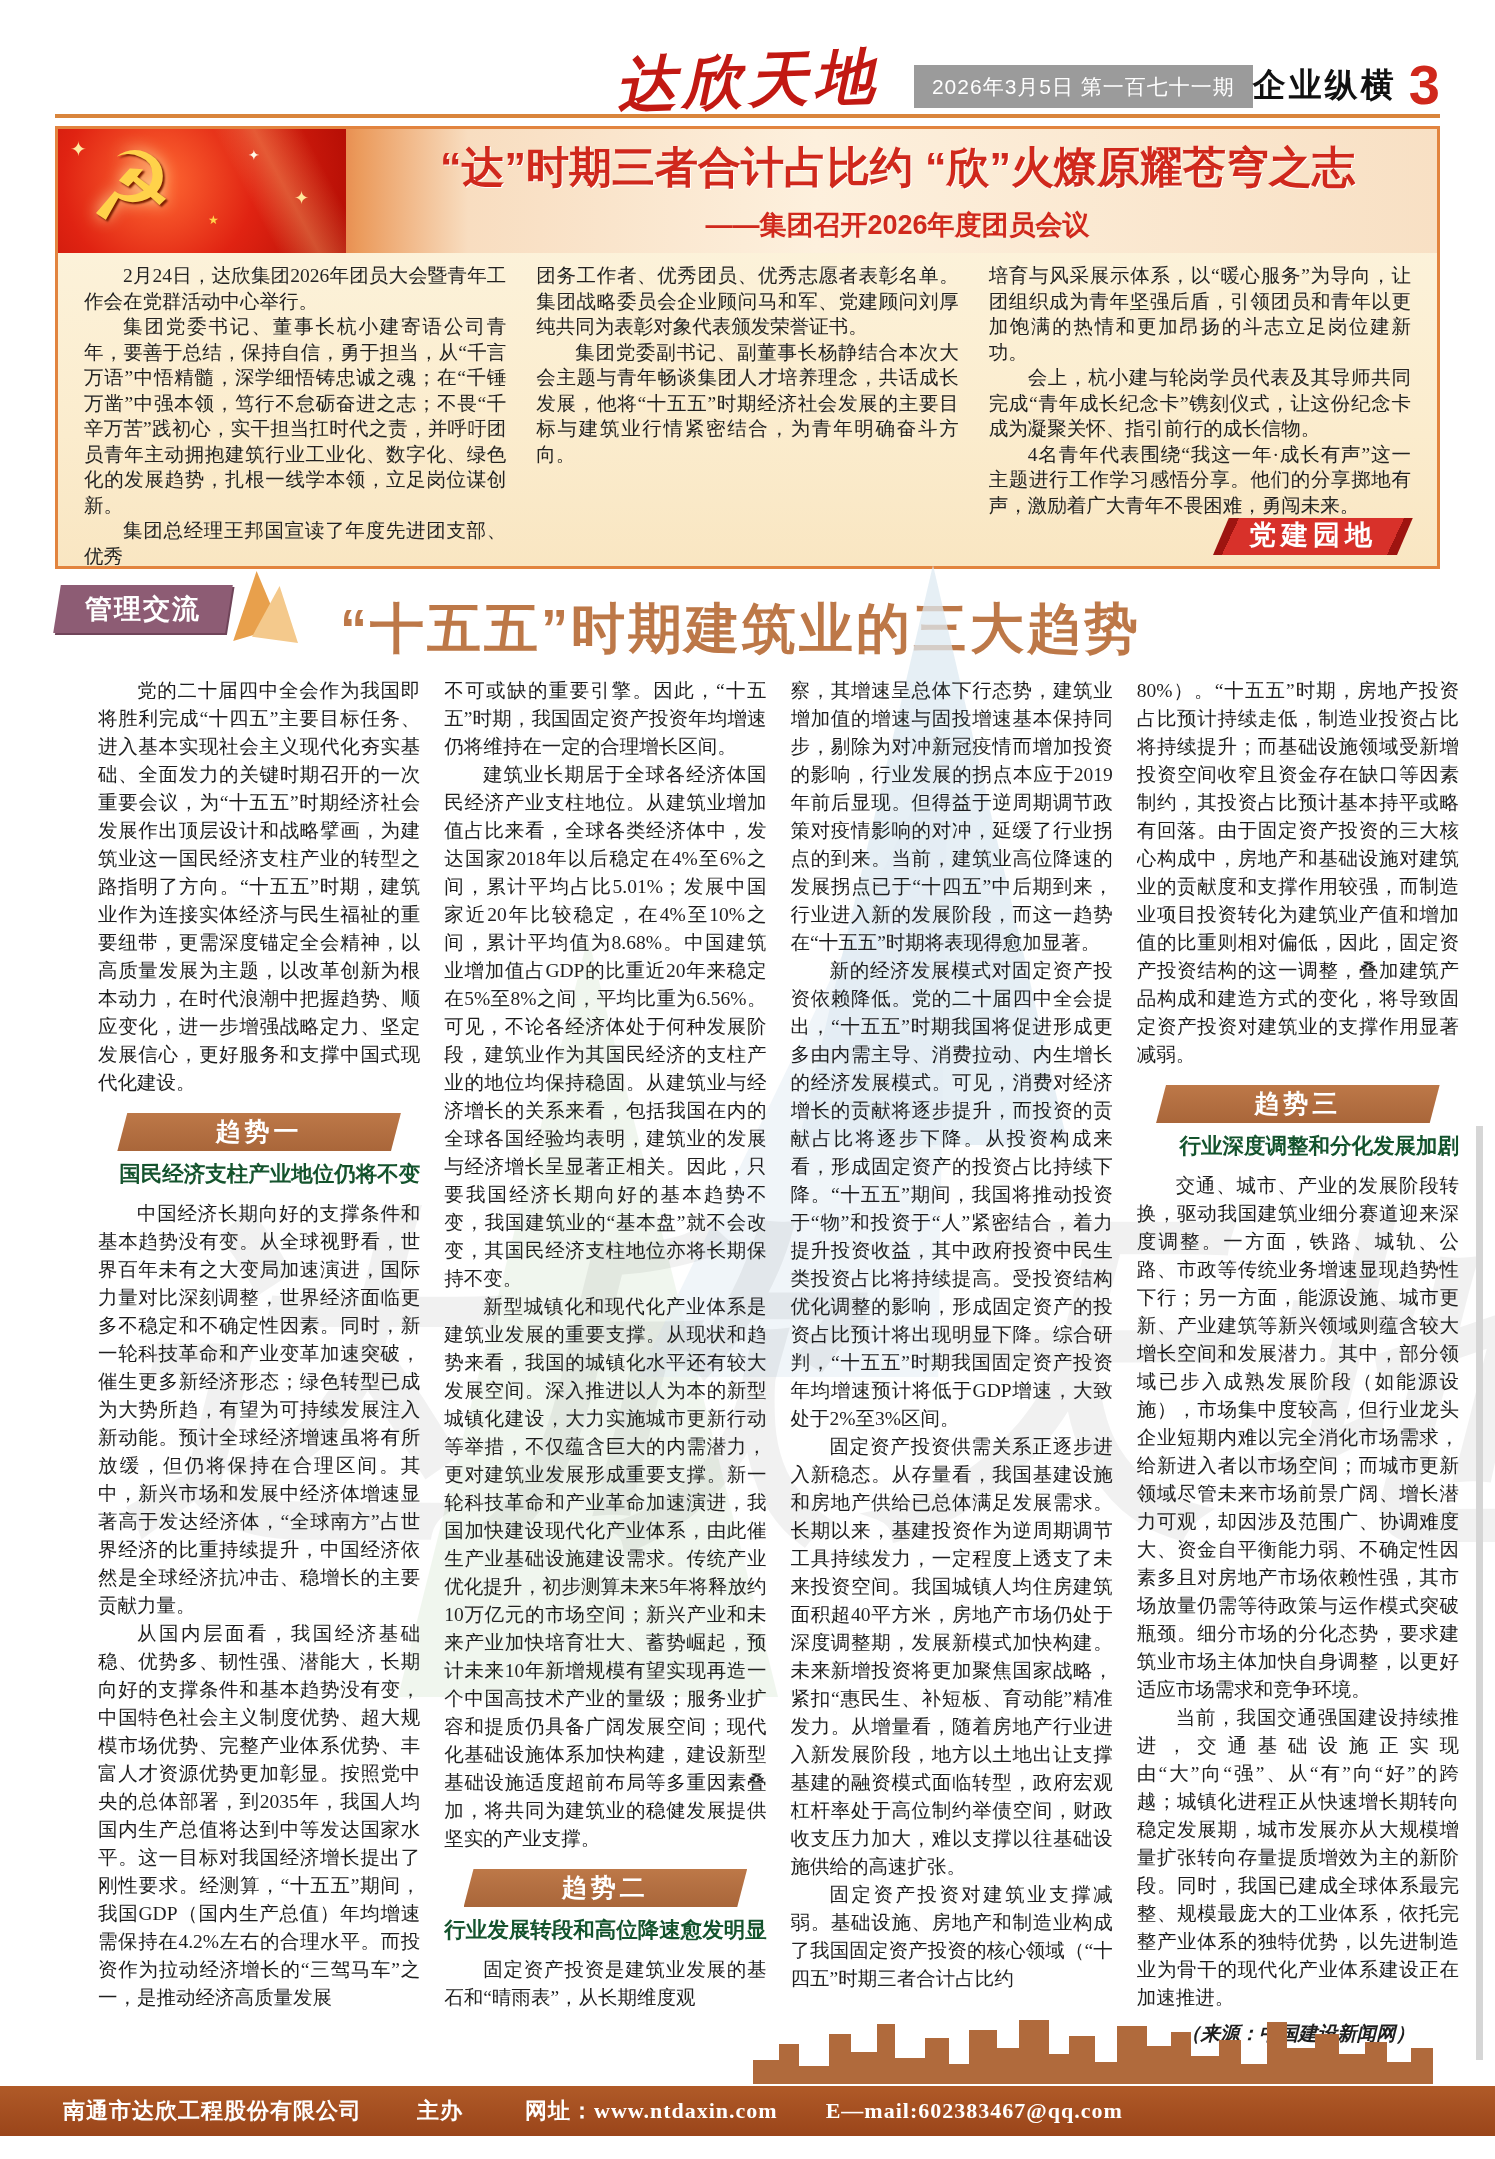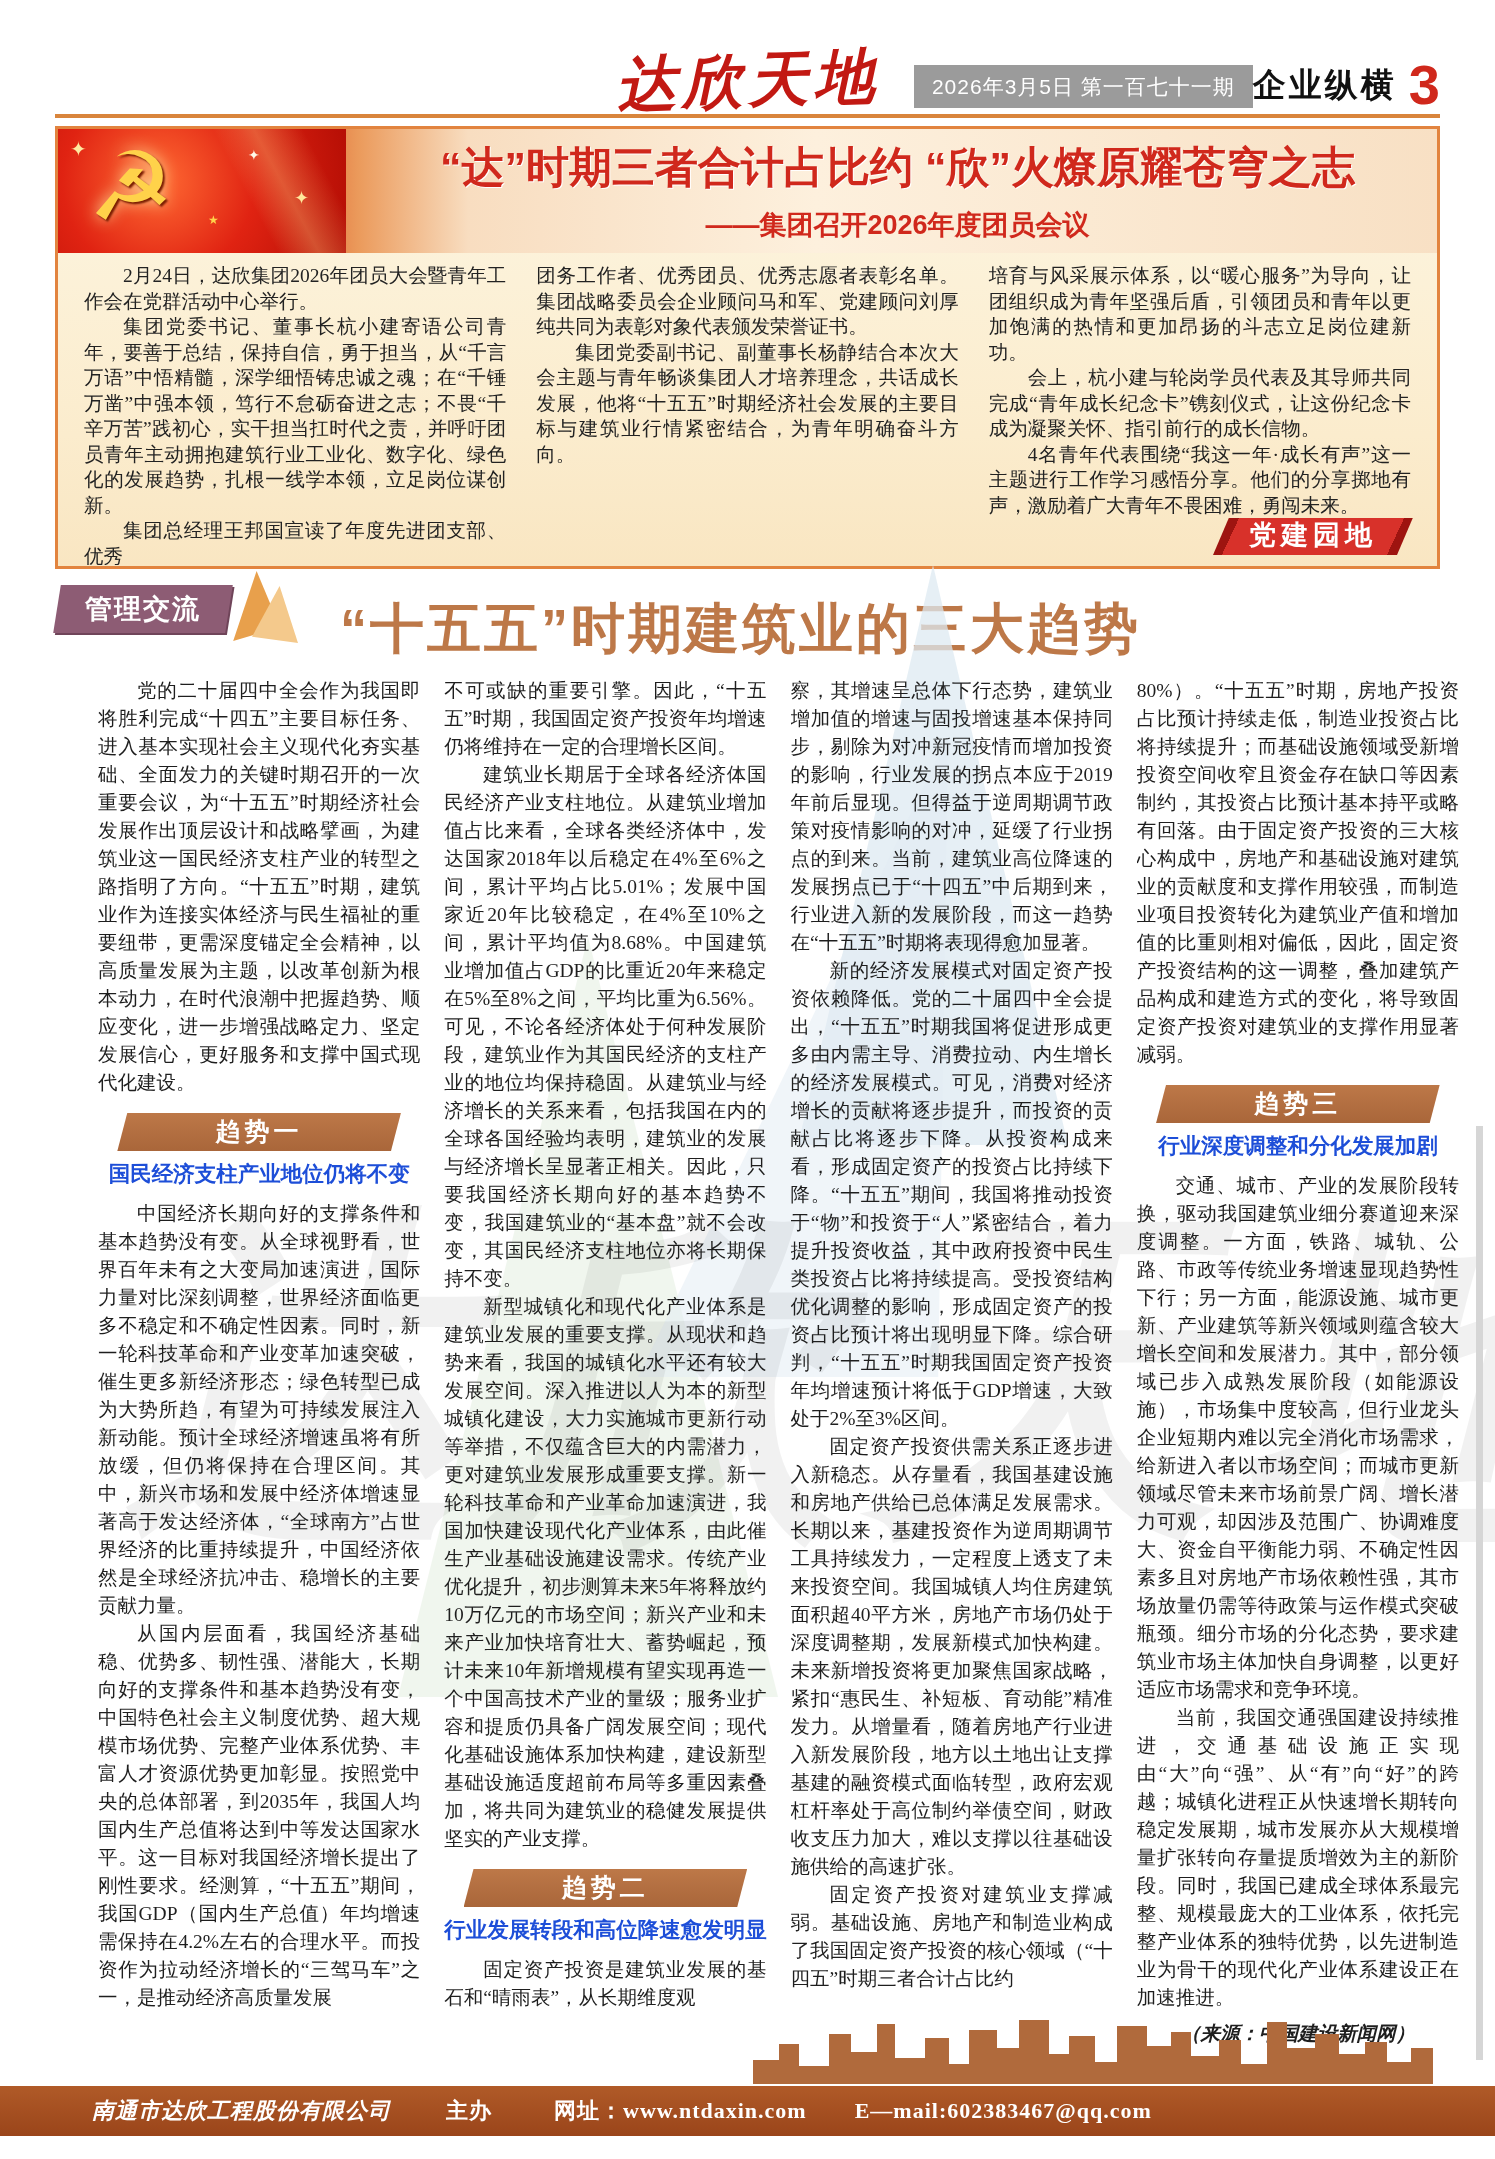--- a/index.html
+++ b/index.html
@@ -59,42 +59,42 @@
            color:#bd7848;letter-spacing:3px;font-family:"Liberation Sans",sans-serif;white-space:nowrap;}
   
   .main-wrap{position:relative;margin:4px 36px 0 98px;}
   .mcols{position:relative;display:flex;gap:24px;z-index:1;}
   .mcol{flex:1;min-width:0;height:1385px;overflow:hidden;font-size:19.5px;line-height:28px;text-align:justify;}
   .trend{margin:16px 0 12px;}
   .trend-bar{width:88%;margin:0 auto;padding:4px 0 6px;text-align:center;color:#fff;font-size:25px;font-weight:bold;
              letter-spacing:4px;font-family:"Liberation Sans",sans-serif;
              background:linear-gradient(180deg,#bd7848,#a9663a);
              clip-path:polygon(3.5% 0,100% 0,96.5% 100%,0 100%);}
-  .trend-sub{margin-top:9px;text-align:center;color:#1d4ed8;font-size:21.5px;font-weight:bold;
+  .trend-sub{margin-top:9px;text-align:right;color:#14532d;font-size:21.5px;font-weight:bold;
              font-family:"Liberation Sans",sans-serif;white-space:nowrap;}
   .page p.source{text-indent:0;text-align:center;font-weight:bold;font-style:italic;margin-top:8px;
                  font-family:"DejaVu Serif",serif;}
   
   .wm{position:absolute;z-index:0;}
   .wm-tri1{left:700px;top:-112px;width:0;height:0;border-left:135px solid transparent;
            border-right:135px solid transparent;border-bottom:580px solid #dde9f2;opacity:.75;}
   .wm-tri2{left:300px;top:260px;width:0;height:0;border-left:190px solid transparent;
            border-right:190px solid transparent;border-bottom:760px solid #e4eee0;opacity:.55;}
   .wm-tri3{left:620px;top:60px;width:0;height:0;border-left:150px solid transparent;
            border-right:150px solid transparent;border-bottom:640px solid #e2ecf4;opacity:.5;transform:skewX(-14deg);}
   .wm-text{left:20px;top:470px;font-size:350px;font-weight:bold;font-style:italic;color:#000;
            opacity:.05;letter-spacing:26px;white-space:nowrap;font-family:"DejaVu Serif",serif;}
   
   .skyline{position:absolute;right:52px;top:2008px;z-index:2;}
   .edge-strip{position:absolute;right:12px;top:1126px;width:7px;height:934px;background:#d6d6d6;}
   
   .footer{position:absolute;left:0;top:2086px;width:100%;height:50px;
           background:linear-gradient(180deg,#b05a28,#9a451a);color:#fff;display:flex;align-items:center;
           font-size:22px;font-weight:bold;letter-spacing:1px;}
-  .footer .org{margin-left:92px;font-style:italic;}
+  .footer .org{margin-left:63px;}
   .footer .role{margin-left:55px;}
   .footer .web{margin-left:62px;}
   .footer .mail{margin-left:48px;}
 </style>
 </head>
 <body>
 
 <div class="page">
 
   <div class="header">

